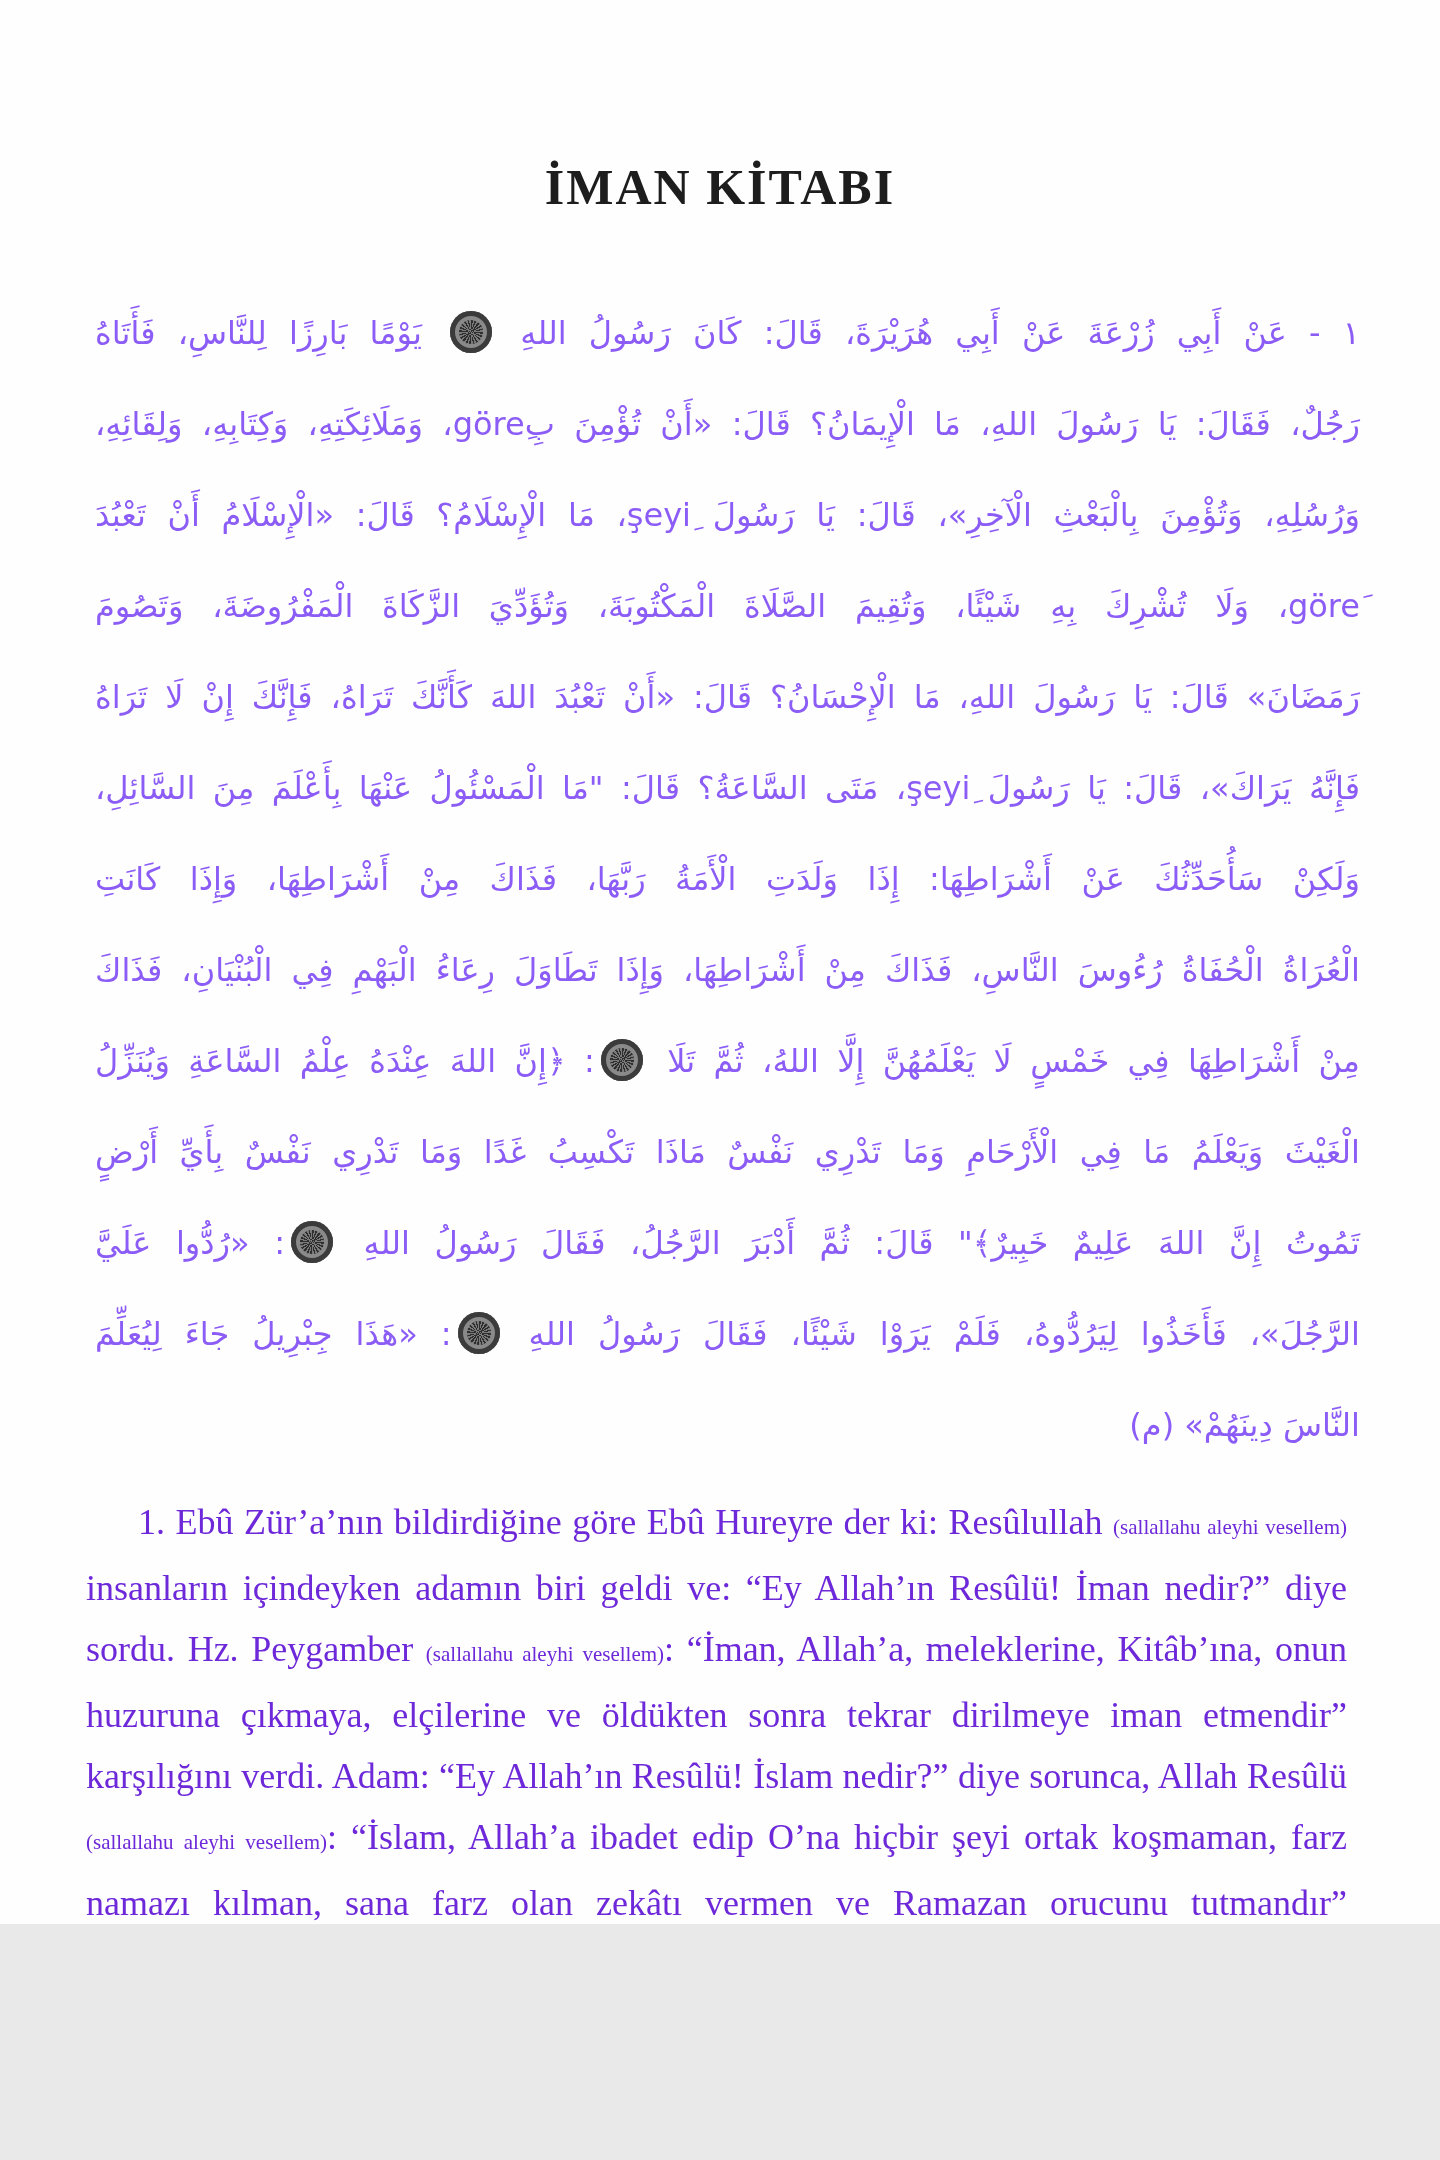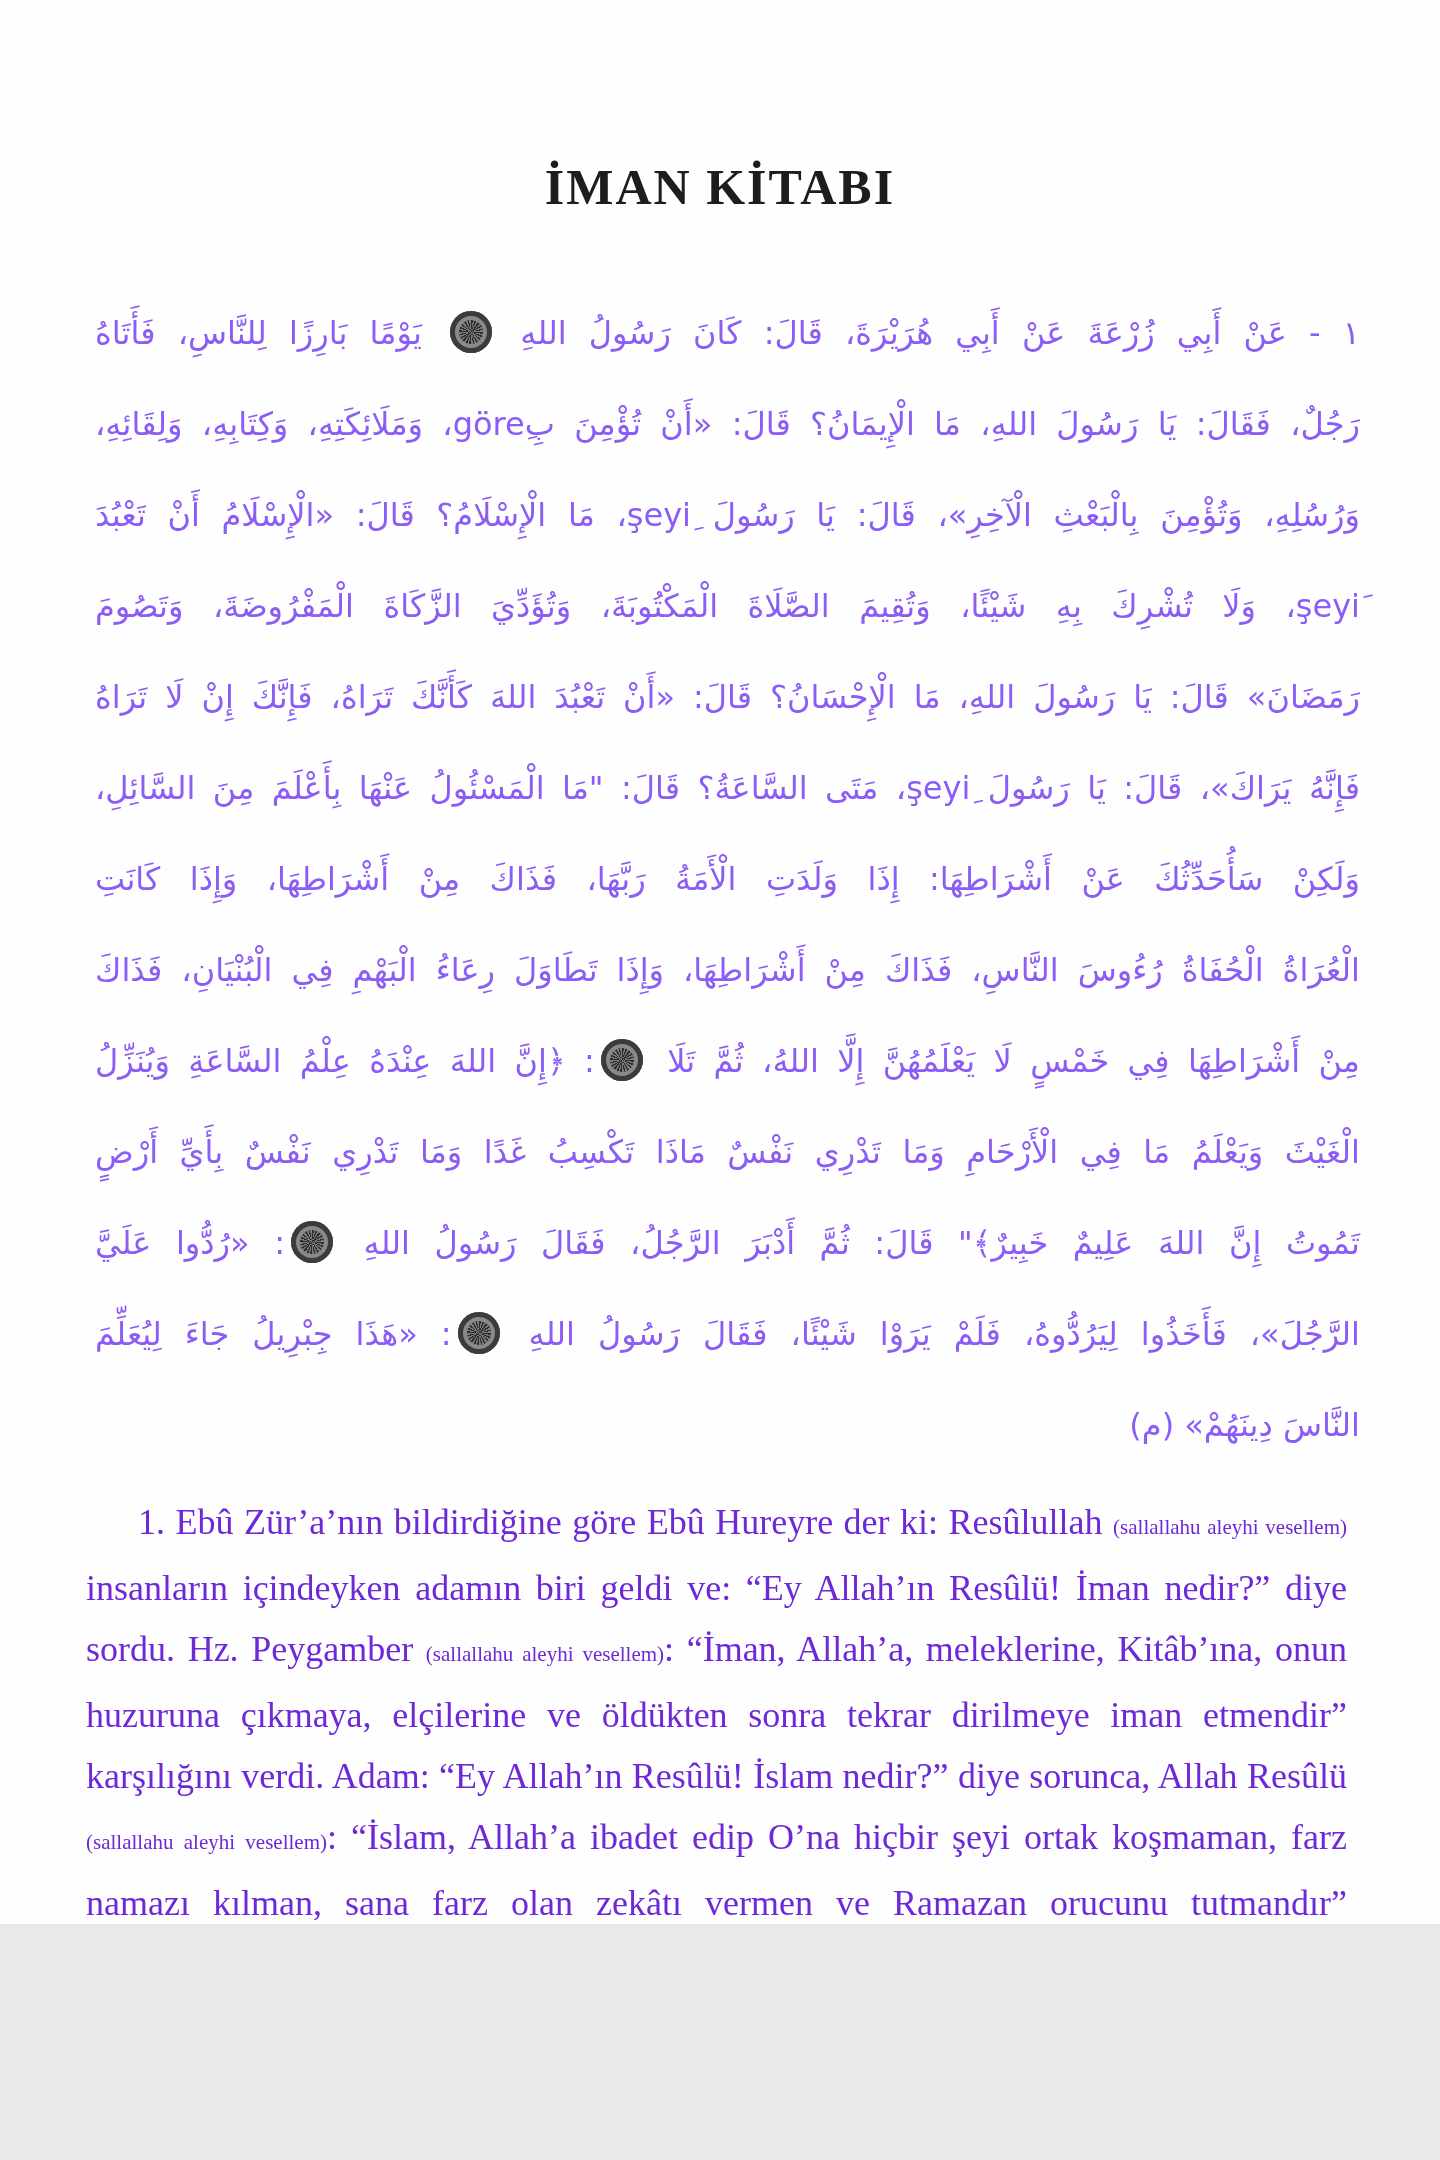--- a/index.html
+++ b/index.html
@@ -86,21 +86,21 @@
 <body>
 
 <div class="page">
 
   <h1 class="book-title">İMAN KİTABI</h1>
 
   <div class="arabic-block">
       <div class="ar-line">١ - عَنْ أَبِي زُرْعَةَ عَنْ أَبِي هُرَيْرَةَ، قَالَ: كَانَ رَسُولُ اللهِ <span class="seal"></span> يَوْمًا بَارِزًا لِلنَّاسِ، فَأَتَاهُ</div>
       <div class="ar-line">رَجُلٌ، فَقَالَ: يَا رَسُولَ اللهِ، مَا الْإِيمَانُ؟ قَالَ: «أَنْ تُؤْمِنَ بِgöreِ، وَمَلَائِكَتِهِ، وَكِتَابِهِ، وَلِقَائِهِ،</div>
       <div class="ar-line">وَرُسُلِهِ، وَتُؤْمِنَ بِالْبَعْثِ الْآخِرِ»، قَالَ: يَا رَسُولَ şeyiِ، مَا الْإِسْلَامُ؟ قَالَ: «الْإِسْلَامُ أَنْ تَعْبُدَ</div>
-      <div class="ar-line">şeyiَ، وَلَا تُشْرِكَ بِهِ شَيْئًا، وَتُقِيمَ الصَّلَاةَ الْمَكْتُوبَةَ، وَتُؤَدِّيَ الزَّكَاةَ الْمَفْرُوضَةَ، وَتَصُومَ</div>
+      <div class="ar-line">göreَ، وَلَا تُشْرِكَ بِهِ شَيْئًا، وَتُقِيمَ الصَّلَاةَ الْمَكْتُوبَةَ، وَتُؤَدِّيَ الزَّكَاةَ الْمَفْرُوضَةَ، وَتَصُومَ</div>
       <div class="ar-line">رَمَضَانَ» قَالَ: يَا رَسُولَ اللهِ، مَا الْإِحْسَانُ؟ قَالَ: «أَنْ تَعْبُدَ اللهَ كَأَنَّكَ تَرَاهُ، فَإِنَّكَ إِنْ لَا تَرَاهُ</div>
       <div class="ar-line">فَإِنَّهُ يَرَاكَ»، قَالَ: يَا رَسُولَ şeyiِ، مَتَى السَّاعَةُ؟ قَالَ: "مَا الْمَسْئُولُ عَنْهَا بِأَعْلَمَ مِنَ السَّائِلِ،</div>
       <div class="ar-line">وَلَكِنْ سَأُحَدِّثُكَ عَنْ أَشْرَاطِهَا: إِذَا وَلَدَتِ الْأَمَةُ رَبَّهَا، فَذَاكَ مِنْ أَشْرَاطِهَا، وَإِذَا كَانَتِ</div>
       <div class="ar-line">الْعُرَاةُ الْحُفَاةُ رُءُوسَ النَّاسِ، فَذَاكَ مِنْ أَشْرَاطِهَا، وَإِذَا تَطَاوَلَ رِعَاءُ الْبَهْمِ فِي الْبُنْيَانِ، فَذَاكَ</div>
       <div class="ar-line">مِنْ أَشْرَاطِهَا فِي خَمْسٍ لَا يَعْلَمُهُنَّ إِلَّا اللهُ، ثُمَّ تَلَا <span class="seal"></span>: ﴿إِنَّ اللهَ عِنْدَهُ عِلْمُ السَّاعَةِ وَيُنَزِّلُ</div>
       <div class="ar-line">الْغَيْثَ وَيَعْلَمُ مَا فِي الْأَرْحَامِ وَمَا تَدْرِي نَفْسٌ مَاذَا تَكْسِبُ غَدًا وَمَا تَدْرِي نَفْسٌ بِأَيِّ أَرْضٍ</div>
       <div class="ar-line">تَمُوتُ إِنَّ اللهَ عَلِيمٌ خَبِيرٌ﴾" قَالَ: ثُمَّ أَدْبَرَ الرَّجُلُ، فَقَالَ رَسُولُ اللهِ <span class="seal"></span>: «رُدُّوا عَلَيَّ</div>
       <div class="ar-line">الرَّجُلَ»، فَأَخَذُوا لِيَرُدُّوهُ، فَلَمْ يَرَوْا شَيْئًا، فَقَالَ رَسُولُ اللهِ <span class="seal"></span>: «هَذَا جِبْرِيلُ جَاءَ لِيُعَلِّمَ</div>
       <div class="ar-line ar-last">النَّاسَ دِينَهُمْ» (م)</div>
     </div>

